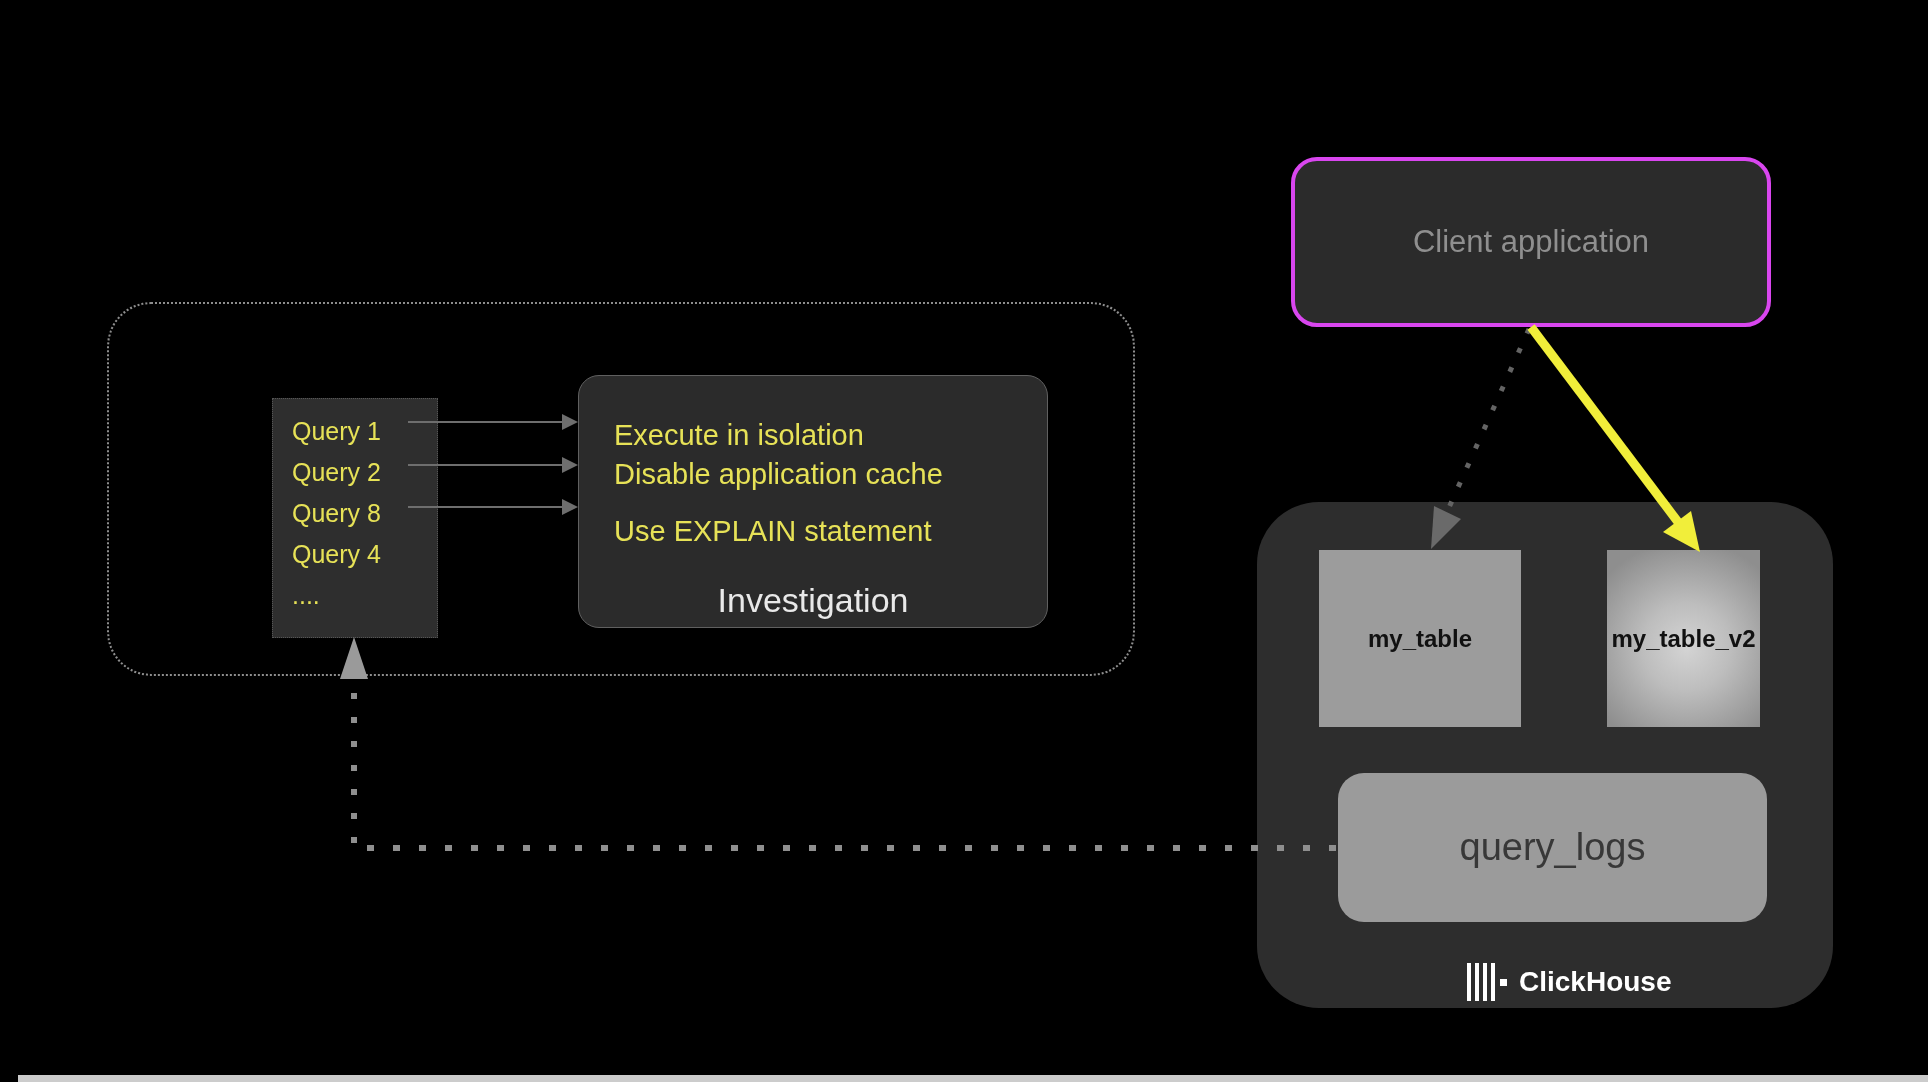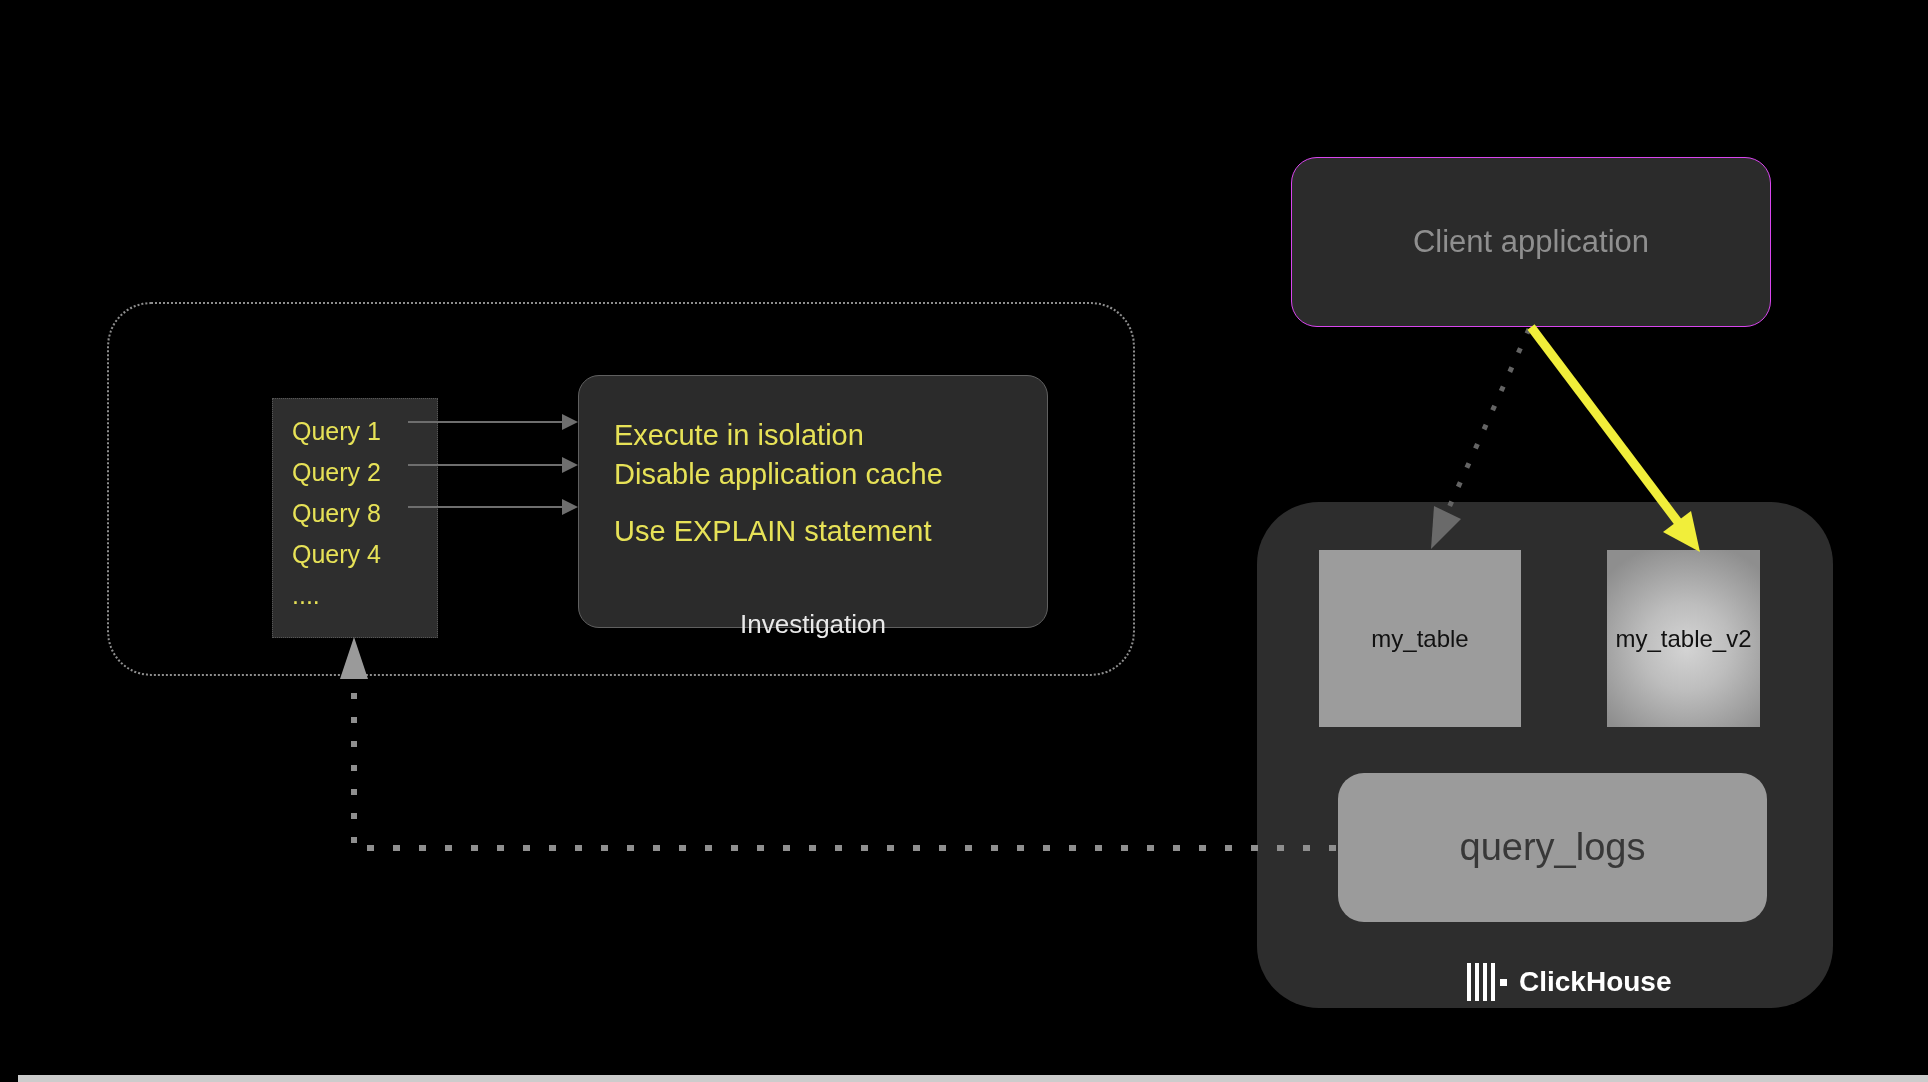--- a/index.html
+++ b/index.html
@@ -34,38 +34,38 @@
   .inv-lines{
     position:absolute;left:35px;top:40px;
     color:#e7e257;font-size:29px;line-height:39px;white-space:nowrap;
   }
   .inv-line3{
     position:absolute;left:35px;top:139px;
     color:#e7e257;font-size:29px;white-space:nowrap;
   }
   .inv-caption{
     position:absolute;left:0;right:0;top:205px;text-align:center;
-    color:#e9e9e9;font-size:26px;margin-top:28px;
+    color:#e9e9e9;font-size:34px;
   }
   
   .client-box{
     position:absolute;left:1291px;top:157px;width:480px;height:170px;
-    background:#2b2b2b;border:1px solid #d946ef;border-radius:26px;
+    background:#2b2b2b;border:4px solid #d946ef;border-radius:26px;
     display:flex;align-items:center;justify-content:center;
     box-sizing:border-box;
   }
   .client-label{color:#8f8f8f;font-size:31px;}
   
   .ch-container{
     position:absolute;left:1257px;top:502px;width:576px;height:506px;
     background:#2d2d2d;border-radius:62px;
   }
   .table-box{
     position:absolute;display:flex;align-items:center;justify-content:center;
-    color:#111;font-size:24px;
+    color:#111;font-size:24px;font-weight:bold;
   }
   .my-table{left:62px;top:48px;width:202px;height:177px;background:#9c9c9c;}
   .my-table-v2{
     left:350px;top:48px;width:153px;height:177px;
     background:radial-gradient(circle at 52% 55%, #d4d4d4 0%, #bdbdbd 35%, #8e8e8e 85%);
   }
   .query-logs{
     position:absolute;left:81px;top:271px;width:429px;height:149px;
     background:#9b9b9b;border-radius:26px;
     display:flex;align-items:center;justify-content:center;

